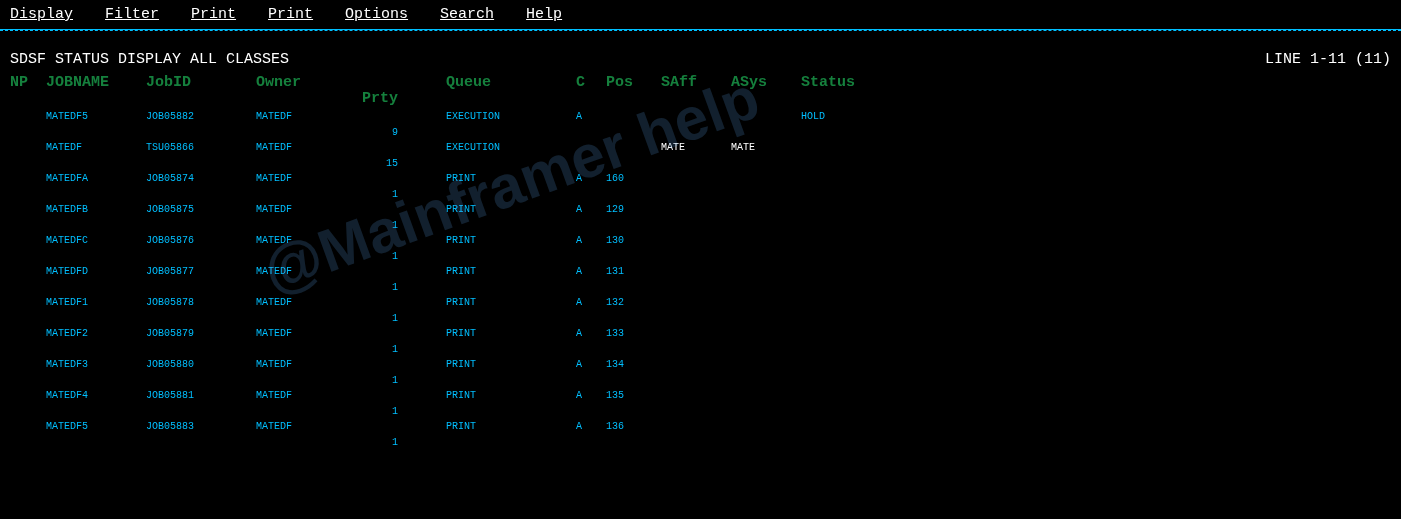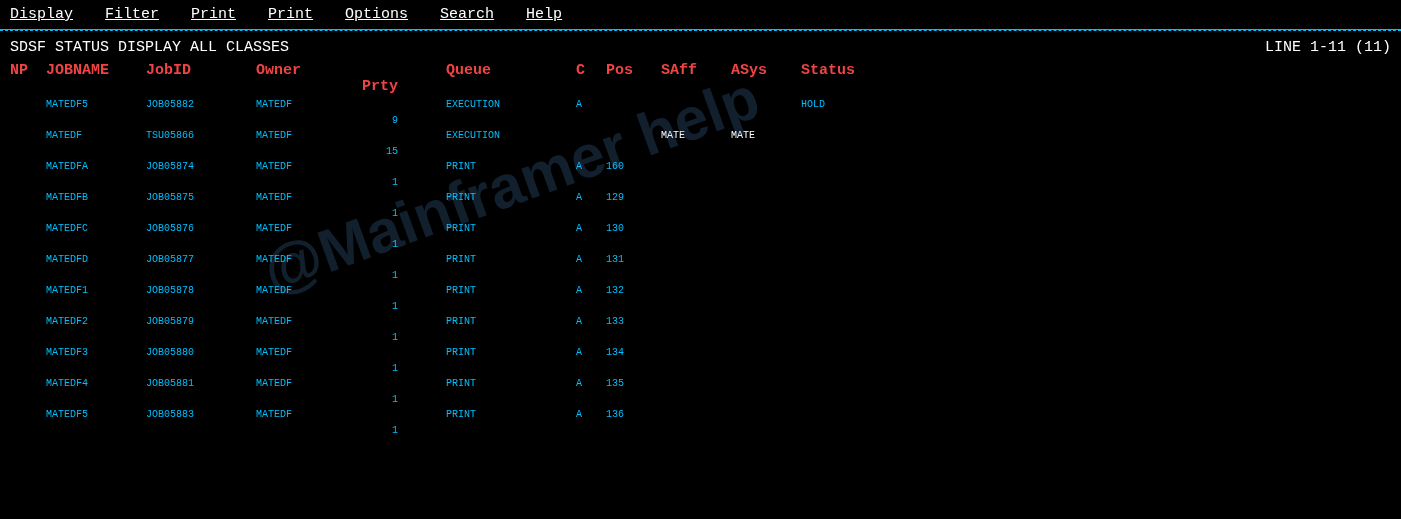--- a/index.html
+++ b/index.html
@@ -37,21 +37,21 @@
     
     .divider {
       border: none;
       border-top: 1px dashed #00bfff;
       margin: 0;
     }
     
     .statusline {
       display: flex;
       justify-content: space-between;
-      padding: 8px 10px 2px 10px;
+      padding: 20px 10px 2px 10px;
       color: #fff;
       font-size: 15px;
     }
     .statusline .left { color: #fff; }
     .statusline .right { color: #fff; }
     
     .cmdline {
       display: flex;
       align-items: center;
       padding: 2px 10px 4px 10px;
@@ -71,21 +71,21 @@
       width: 400px;
     }
     .cmdline .scroll-info {
       margin-left: auto;
       color: #fff;
     }
     
     .col-header {
       display: flex;
       padding: 4px 18px 2px 10px;
-      color: #ef4444;
+      color: #15803d;
       font-size: 15px;
       font-weight: bold;
       background: #000;
     }
     
     .data-row {
       display: flex;
       padding: 2px 10px;
       font-size: 10px;
       color: #00bfff;

